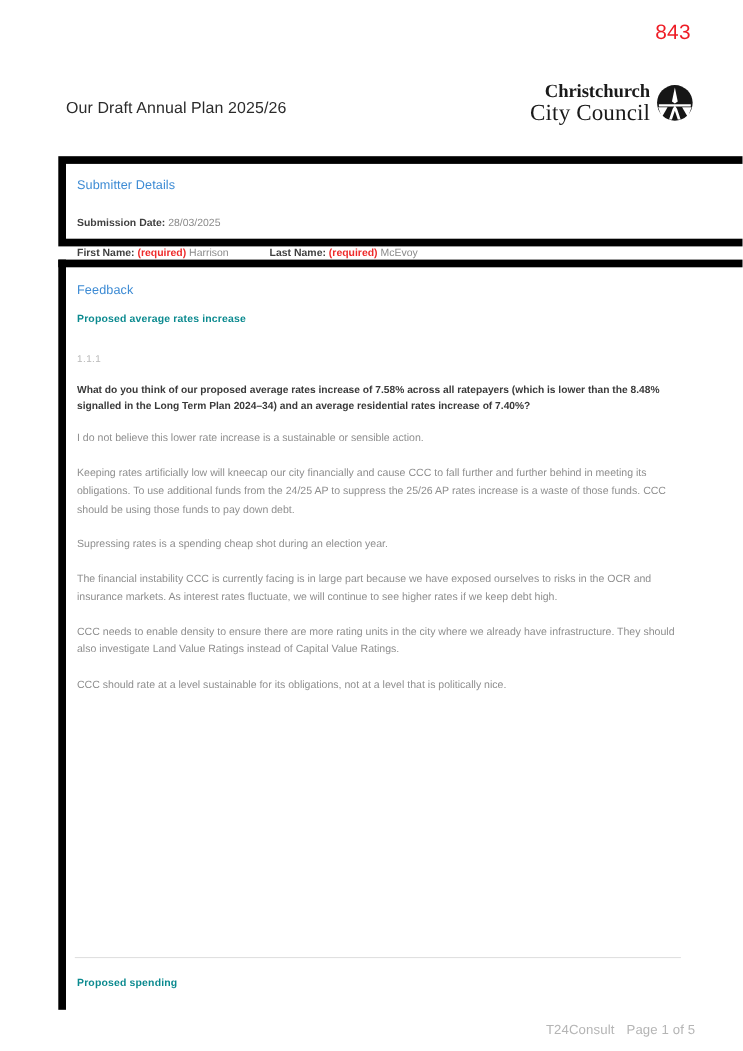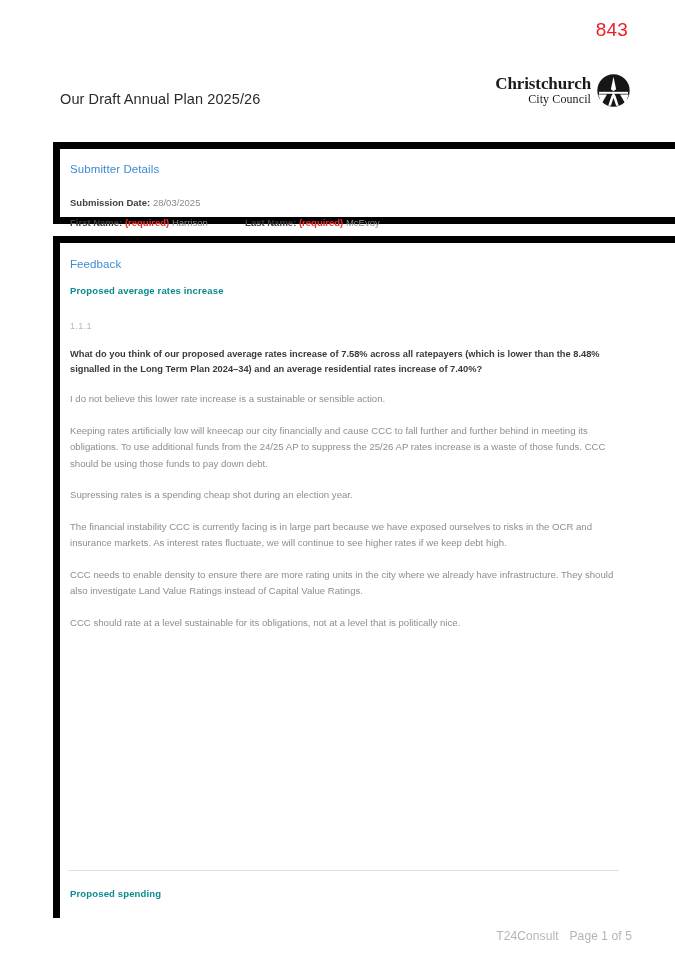--- a/index.html
+++ b/index.html
@@ -64,21 +64,21 @@
     color: #1a1a1a;
     line-height: 1.04;
   }
   .brand-line1 {
     font-size: 17px;
     font-weight: 700;
     letter-spacing: -0.1px;
     display: block;
   }
   .brand-line2 {
-    font-size: 12px;
+    font-size: 21px;
     font-weight: 400;
     letter-spacing: 0.1px;
     display: block;
   }
   .brand-mark {
     width: 33px;
     height: 33px;
     flex: 0 0 33px;
   }
 
@@ -119,21 +119,21 @@
   }
 
   .meta-line {
     position: absolute;
     left: 10px;
     font-size: 9.5px;
     color: #808080;
     white-space: nowrap;
   }
   .meta-line.row1 { top: 48px; text-align: right; }
-  .meta-line.row2 { top: 68px; }
+  .meta-line.row2 { top: 76px; }
   .meta-label {
     font-weight: 700;
     color: #3f3f3f;
   }
   .req {
     color: #ee2a2a;
     font-weight: 700;
   }
   .meta-value {
     color: #8a8a8a;

